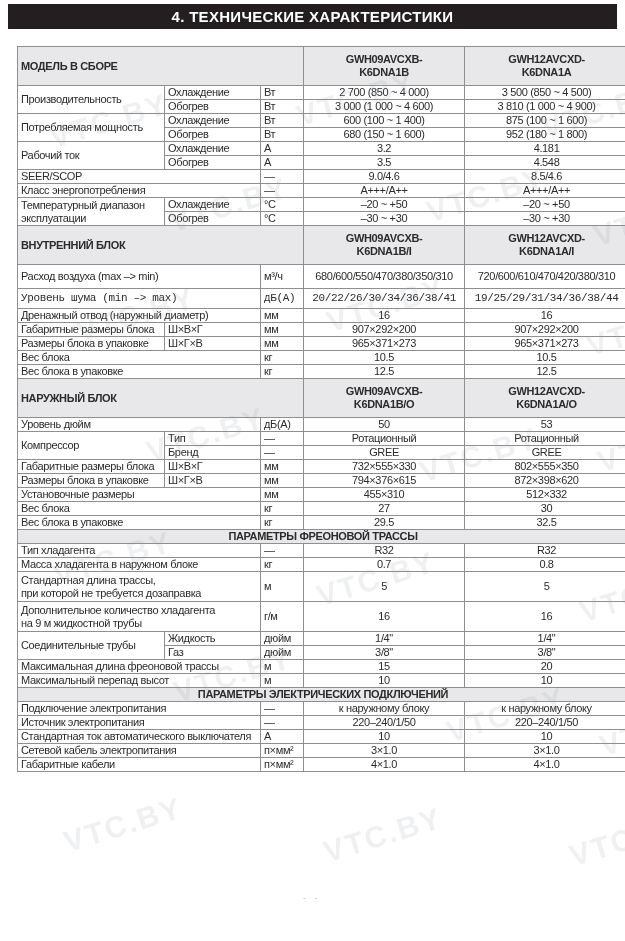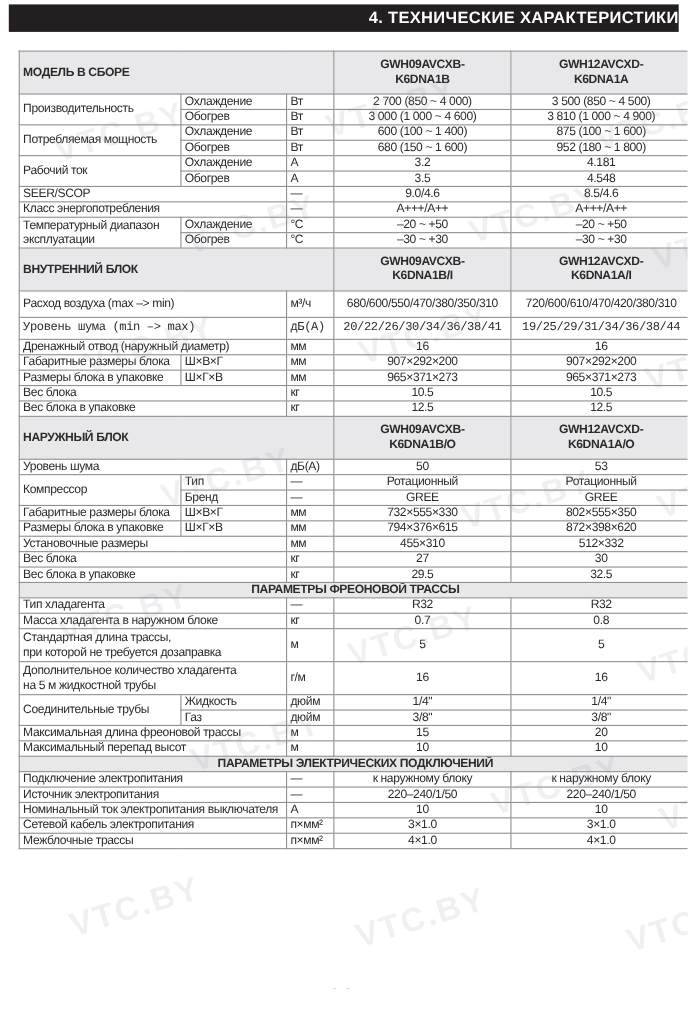--- a/index.html
+++ b/index.html
@@ -13,21 +13,21 @@
   }
   .banner {
     position: absolute;
     left: 8px; top: 4px;
     width: 609px; height: 25px;
     background: #231f20;
     color: #ffffff;
     font-weight: bold;
     font-size: 15px;
     line-height: 25px;
-    text-align: right;
+    text-align: center;
     letter-spacing: 0.3px;
   }
   table.specs {
     position: absolute;
     left: 17px; top: 46px;
     width: 611px;
     border-collapse: collapse;
     table-layout: fixed;
     border: 1px solid #6e6e6e;
   }
@@ -233,21 +233,21 @@
         <td class="val">12.5</td>
       </tr>
       <tr class="hdr">
         <th class="sec" colspan="3">НАРУЖНЫЙ БЛОК</th>
         <th class="model">GWH09AVCXB-
 K6DNA1B/O</th>
         <th class="model">GWH12AVCXD-
 K6DNA1A/O</th>
       </tr>
       <tr>
-        <td colspan="2" class="param">Уровень шума</td>
+        <td colspan="2" class="param">Уровень дюйм</td>
         <td class="unit">дБ(А)</td>
         <td class="val">50</td>
         <td class="val">53</td>
       </tr>
       <tr>
         <td rowspan="2" class="param">Компрессор</td>
         <td class="param">Тип</td>
         <td class="unit">—</td>
         <td class="val">Ротационный</td>
         <td class="val">Ротационный</td>
@@ -307,21 +307,21 @@
       </tr>
       <tr style="height: 30px;">
         <td colspan="2" class="param">Стандартная длина трассы,
 при которой не требуется дозаправка</td>
         <td class="unit">м</td>
         <td class="val">5</td>
         <td class="val">5</td>
       </tr>
       <tr style="height: 30px;">
         <td colspan="2" class="param">Дополнительное количество хладагента
-на 5 м жидкостной трубы</td>
+на 9 м жидкостной трубы</td>
         <td class="unit">г/м</td>
         <td class="val">16</td>
         <td class="val">16</td>
       </tr>
       <tr>
         <td rowspan="2" class="param">Соединительные трубы</td>
         <td class="param">Жидкость</td>
         <td class="unit">дюйм</td>
         <td class="val">1/4"</td>
         <td class="val">1/4"</td>
@@ -353,33 +353,33 @@
         <td class="val">к наружному блоку</td>
         <td class="val">к наружному блоку</td>
       </tr>
       <tr>
         <td colspan="2" class="param">Источник электропитания</td>
         <td class="unit">—</td>
         <td class="val">220–240/1/50</td>
         <td class="val">220–240/1/50</td>
       </tr>
       <tr>
-        <td colspan="2" class="param">Номинальный ток электропитания выключателя</td>
+        <td colspan="2" class="param">Стандартная ток автоматического выключателя</td>
         <td class="unit">А</td>
         <td class="val">10</td>
         <td class="val">10</td>
       </tr>
       <tr>
         <td colspan="2" class="param">Сетевой кабель электропитания</td>
         <td class="unit">п×мм²</td>
         <td class="val">3×1.0</td>
         <td class="val">3×1.0</td>
       </tr>
       <tr>
-        <td colspan="2" class="param">Межблочные трассы</td>
+        <td colspan="2" class="param">Габаритные кабели</td>
         <td class="unit">п×мм²</td>
         <td class="val">4×1.0</td>
         <td class="val">4×1.0</td>
       </tr>
     </tbody>
 </table>
 
 <div class="footer">
 </div>
 

